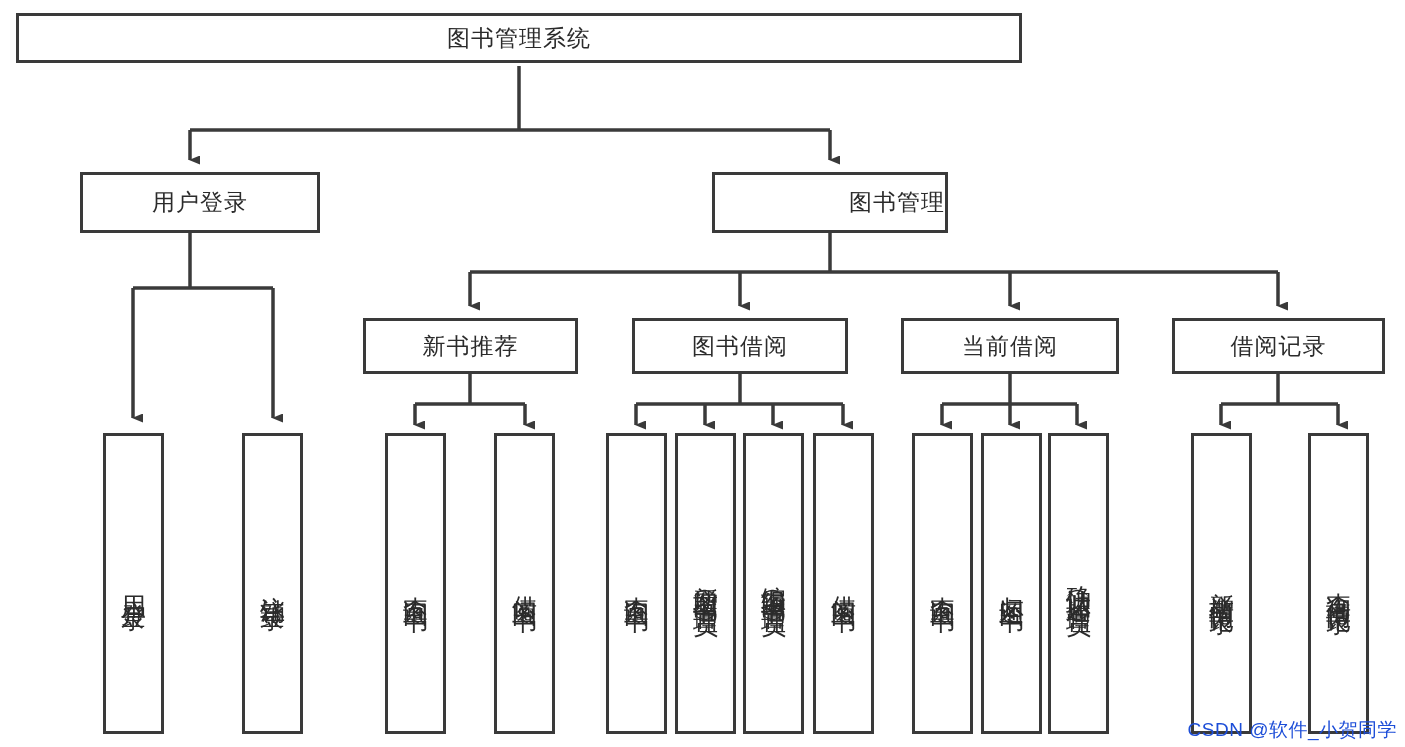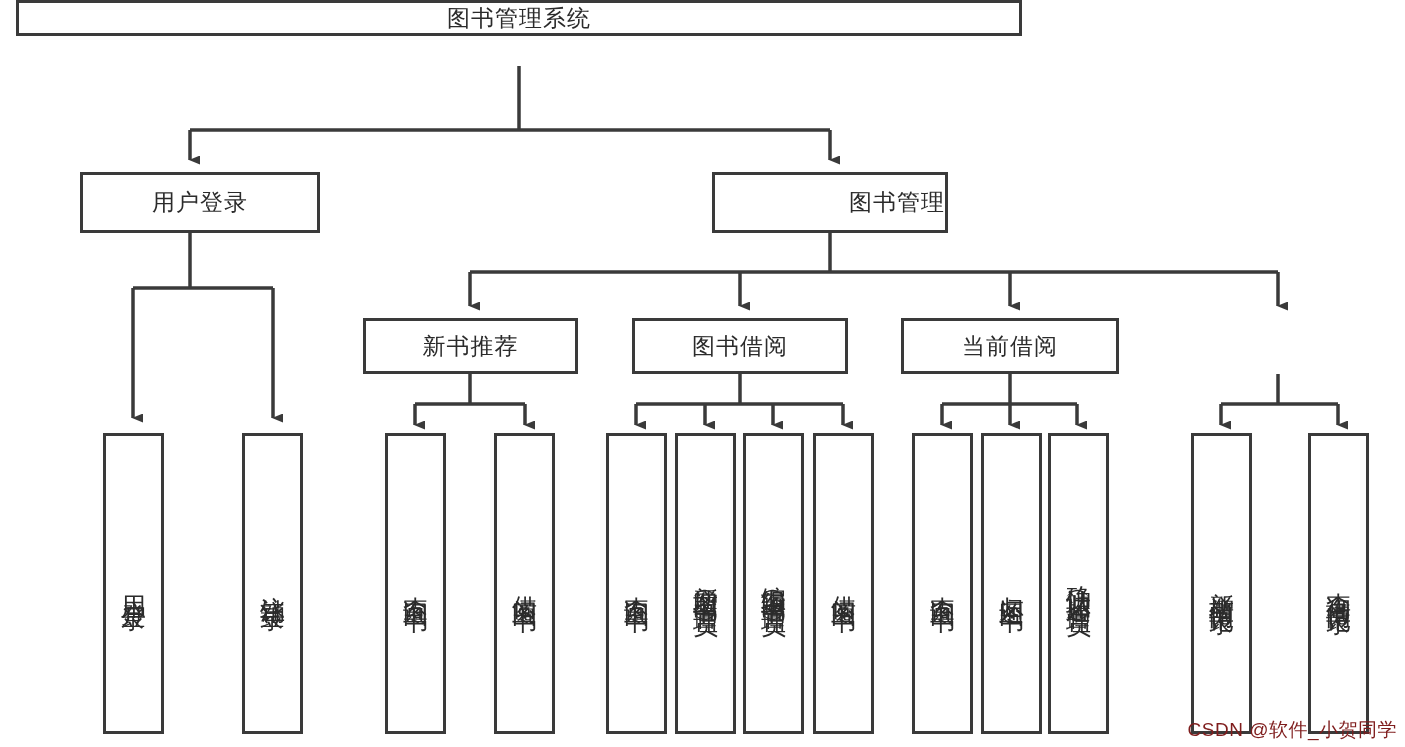--- a/index.html
+++ b/index.html
@@ -54,21 +54,21 @@
     font-size: 25px;
     letter-spacing: 4px;
     line-height: 1;
     white-space: normal;
     max-height: 280px;
   }
   .watermark {
     position: absolute;
     right: 8px;
     bottom: 4px;
-    color: #7f1d1d;
+    color: #1d4ed8;
     font-size: 19px;
     letter-spacing: 0.5px;
     white-space: nowrap;
     pointer-events: none;
   }
 </style>
 </head>
 <body>
 
 <div id="diagram-root">
@@ -116,39 +116,42 @@
       <path d="M1010,404 L1010,425" marker-end="url(#arrowhead)"></path>
       <path d="M1077,404 L1077,425" marker-end="url(#arrowhead)"></path>
 
       <path d="M1278,374 L1278,404"></path>
       <path d="M1221,404 L1338,404"></path>
       <path d="M1221,404 L1221,425" marker-end="url(#arrowhead)"></path>
       <path d="M1338,404 L1338,425" marker-end="url(#arrowhead)"></path>
     </g>
   </svg>
 
-  <div class="node-box" style="left:16px; top:0; width:1006px; height:36px;">
+  <div class="node-box" style="left:16px; top:13px; width:1006px; height:50px;">
     <span class="node-label">图书管理系统</span>
   </div>
 
   <div class="node-box" style="left:80px; top:172px; width:240px; height:61px;">
     <span class="node-label">用户登录</span>
   </div>
   <div class="node-box" style="left:712px; top:172px; width:236px; height:61px;justify-content:flex-end;">
     <span class="node-label">图书管理</span>
   </div>
 
   <div class="node-box" style="left:363px; top:318px; width:215px; height:56px;">
     <span class="node-label">新书推荐</span>
   </div>
   <div class="node-box" style="left:901px; top:318px; width:218px; height:56px;">
     <span class="node-label">当前借阅</span>
   </div>
   <div class="node-box" style="left:632px; top:318px; width:216px; height:56px;">
     <span class="node-label">图书借阅</span>
+  </div>
+  <div class="node-box" style="left:1172px; top:318px; width:213px; height:56px;">
+    <span class="node-label">借阅记录</span>
   </div>
 
   <div class="node-box leaf" style="left:103px; top:433px; width:61px; height:301px;">
     <span class="node-label">用户登录</span>
   </div>
   <div class="node-box leaf" style="left:242px; top:433px; width:61px; height:301px;">
     <span class="node-label">注销登录</span>
   </div>
 
   <div class="node-box leaf" style="left:385px; top:433px; width:61px; height:301px;">

